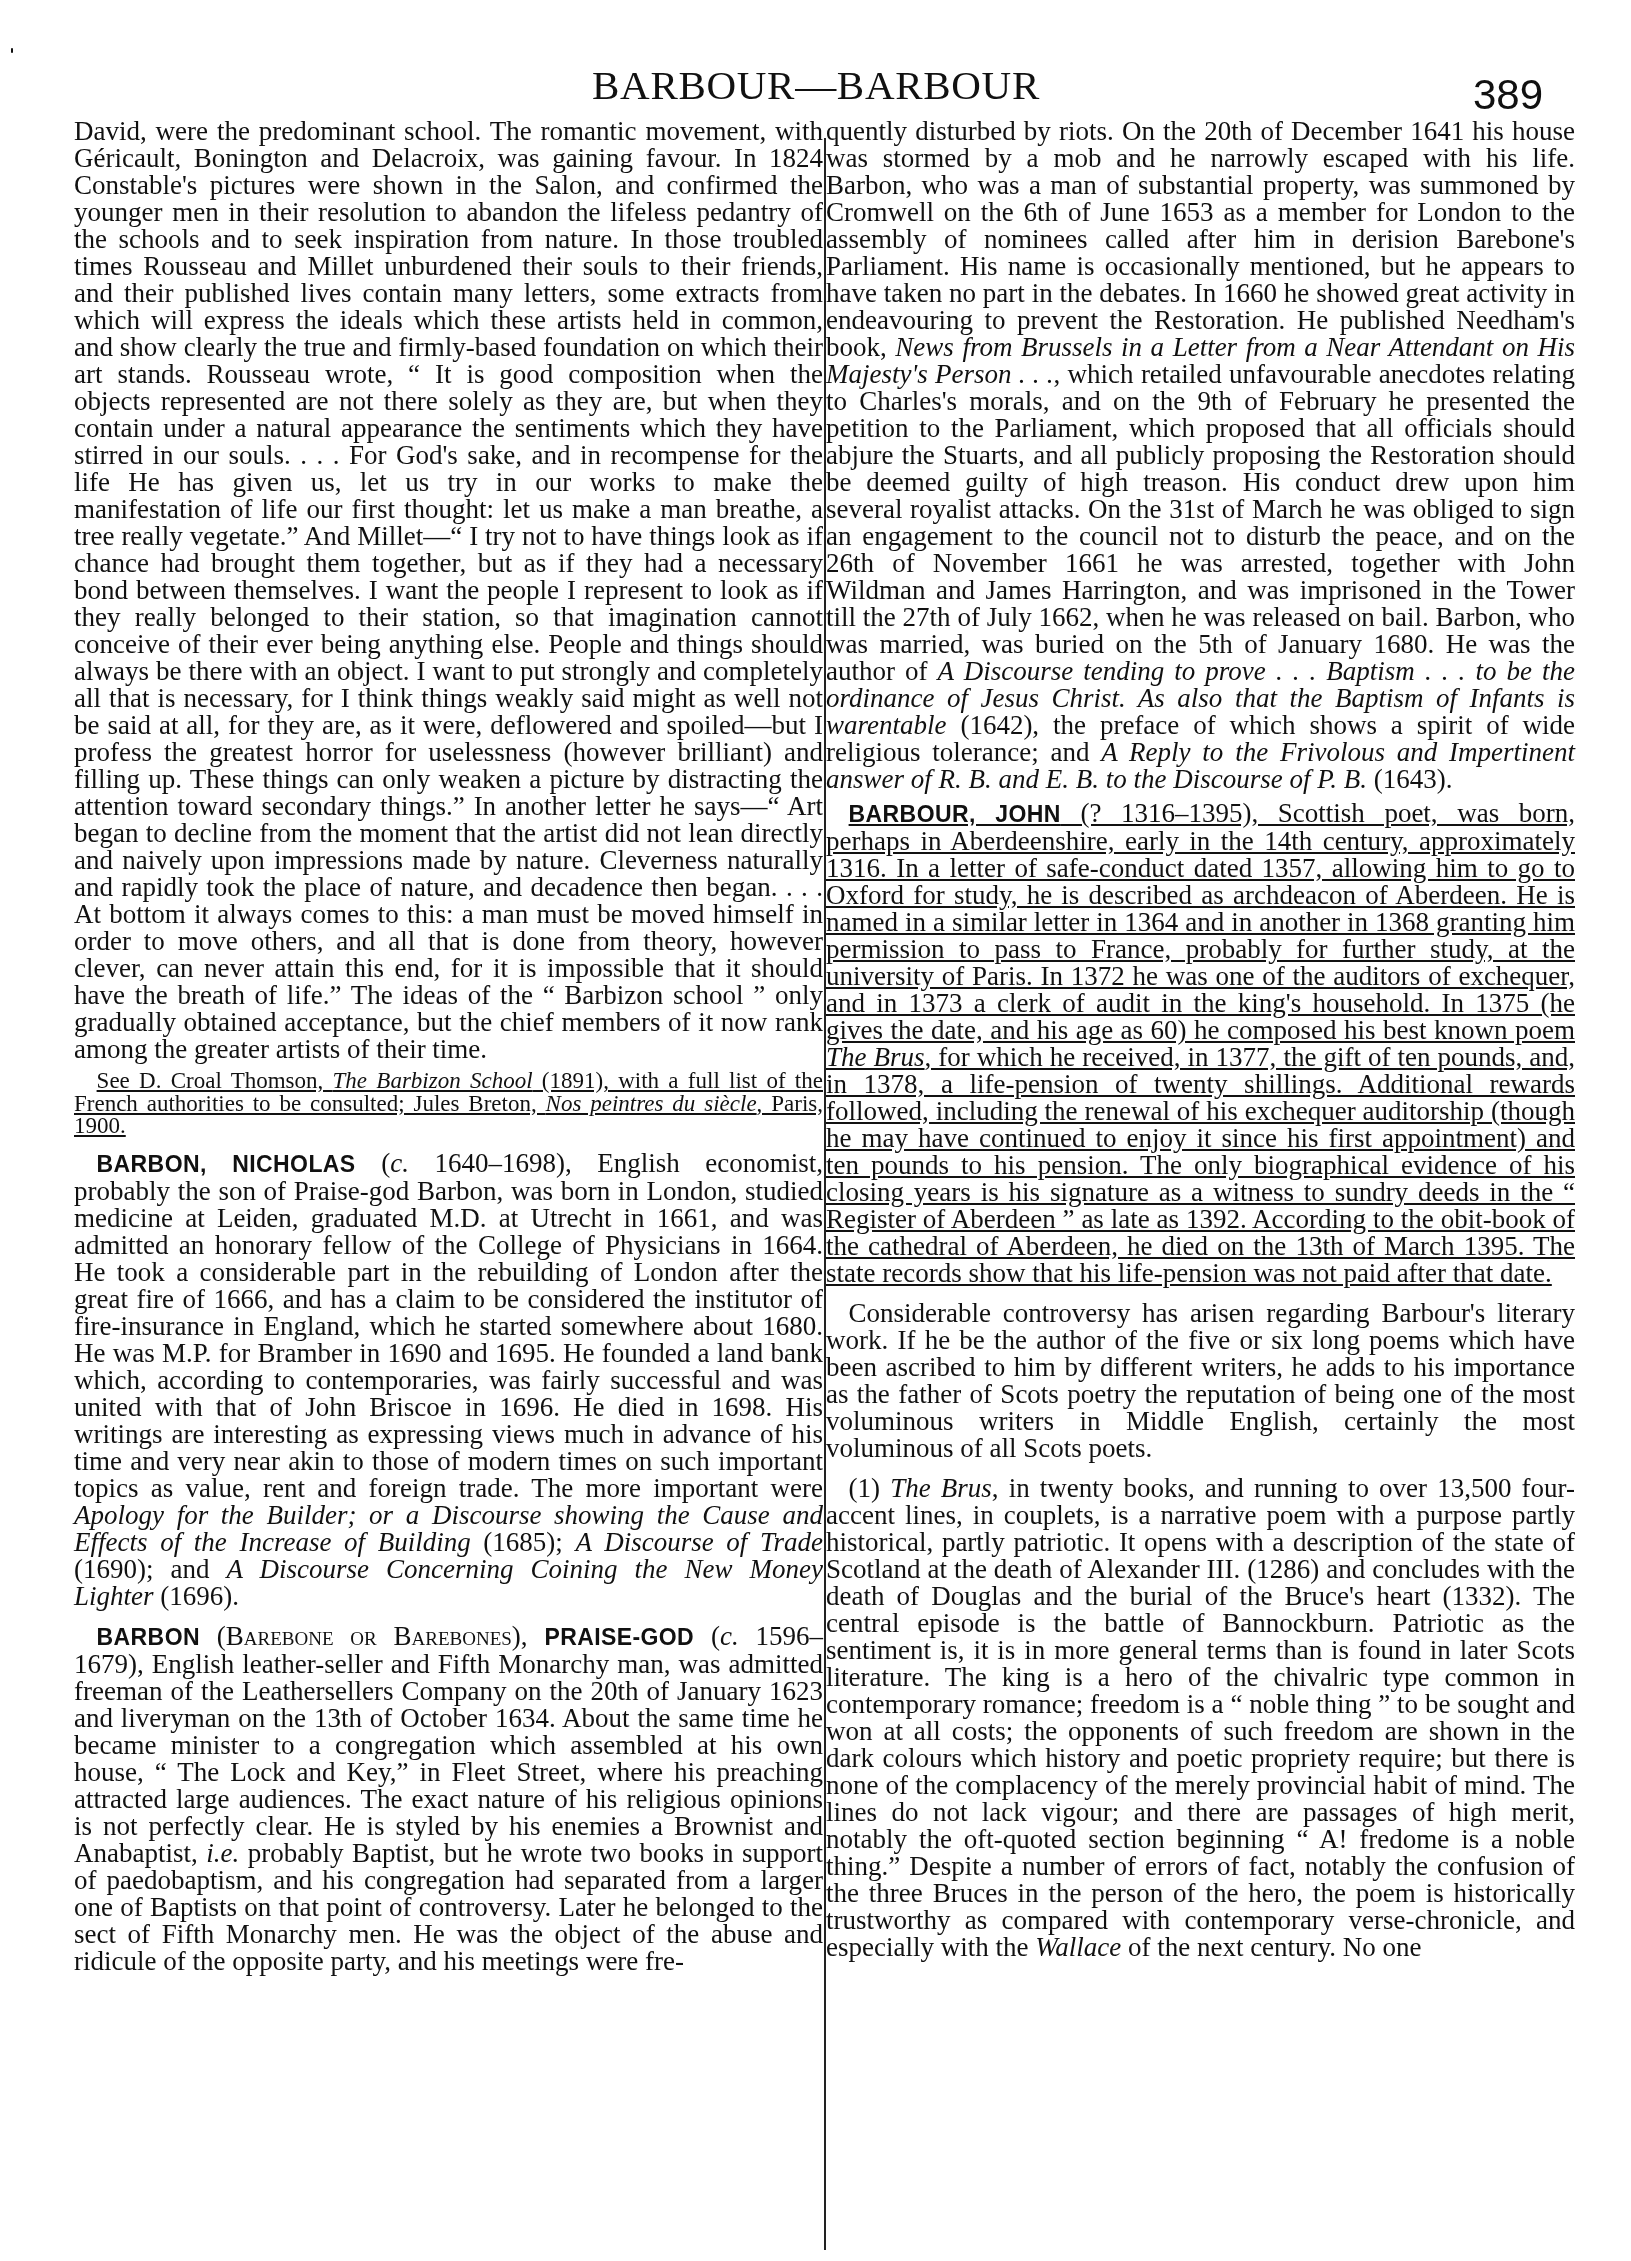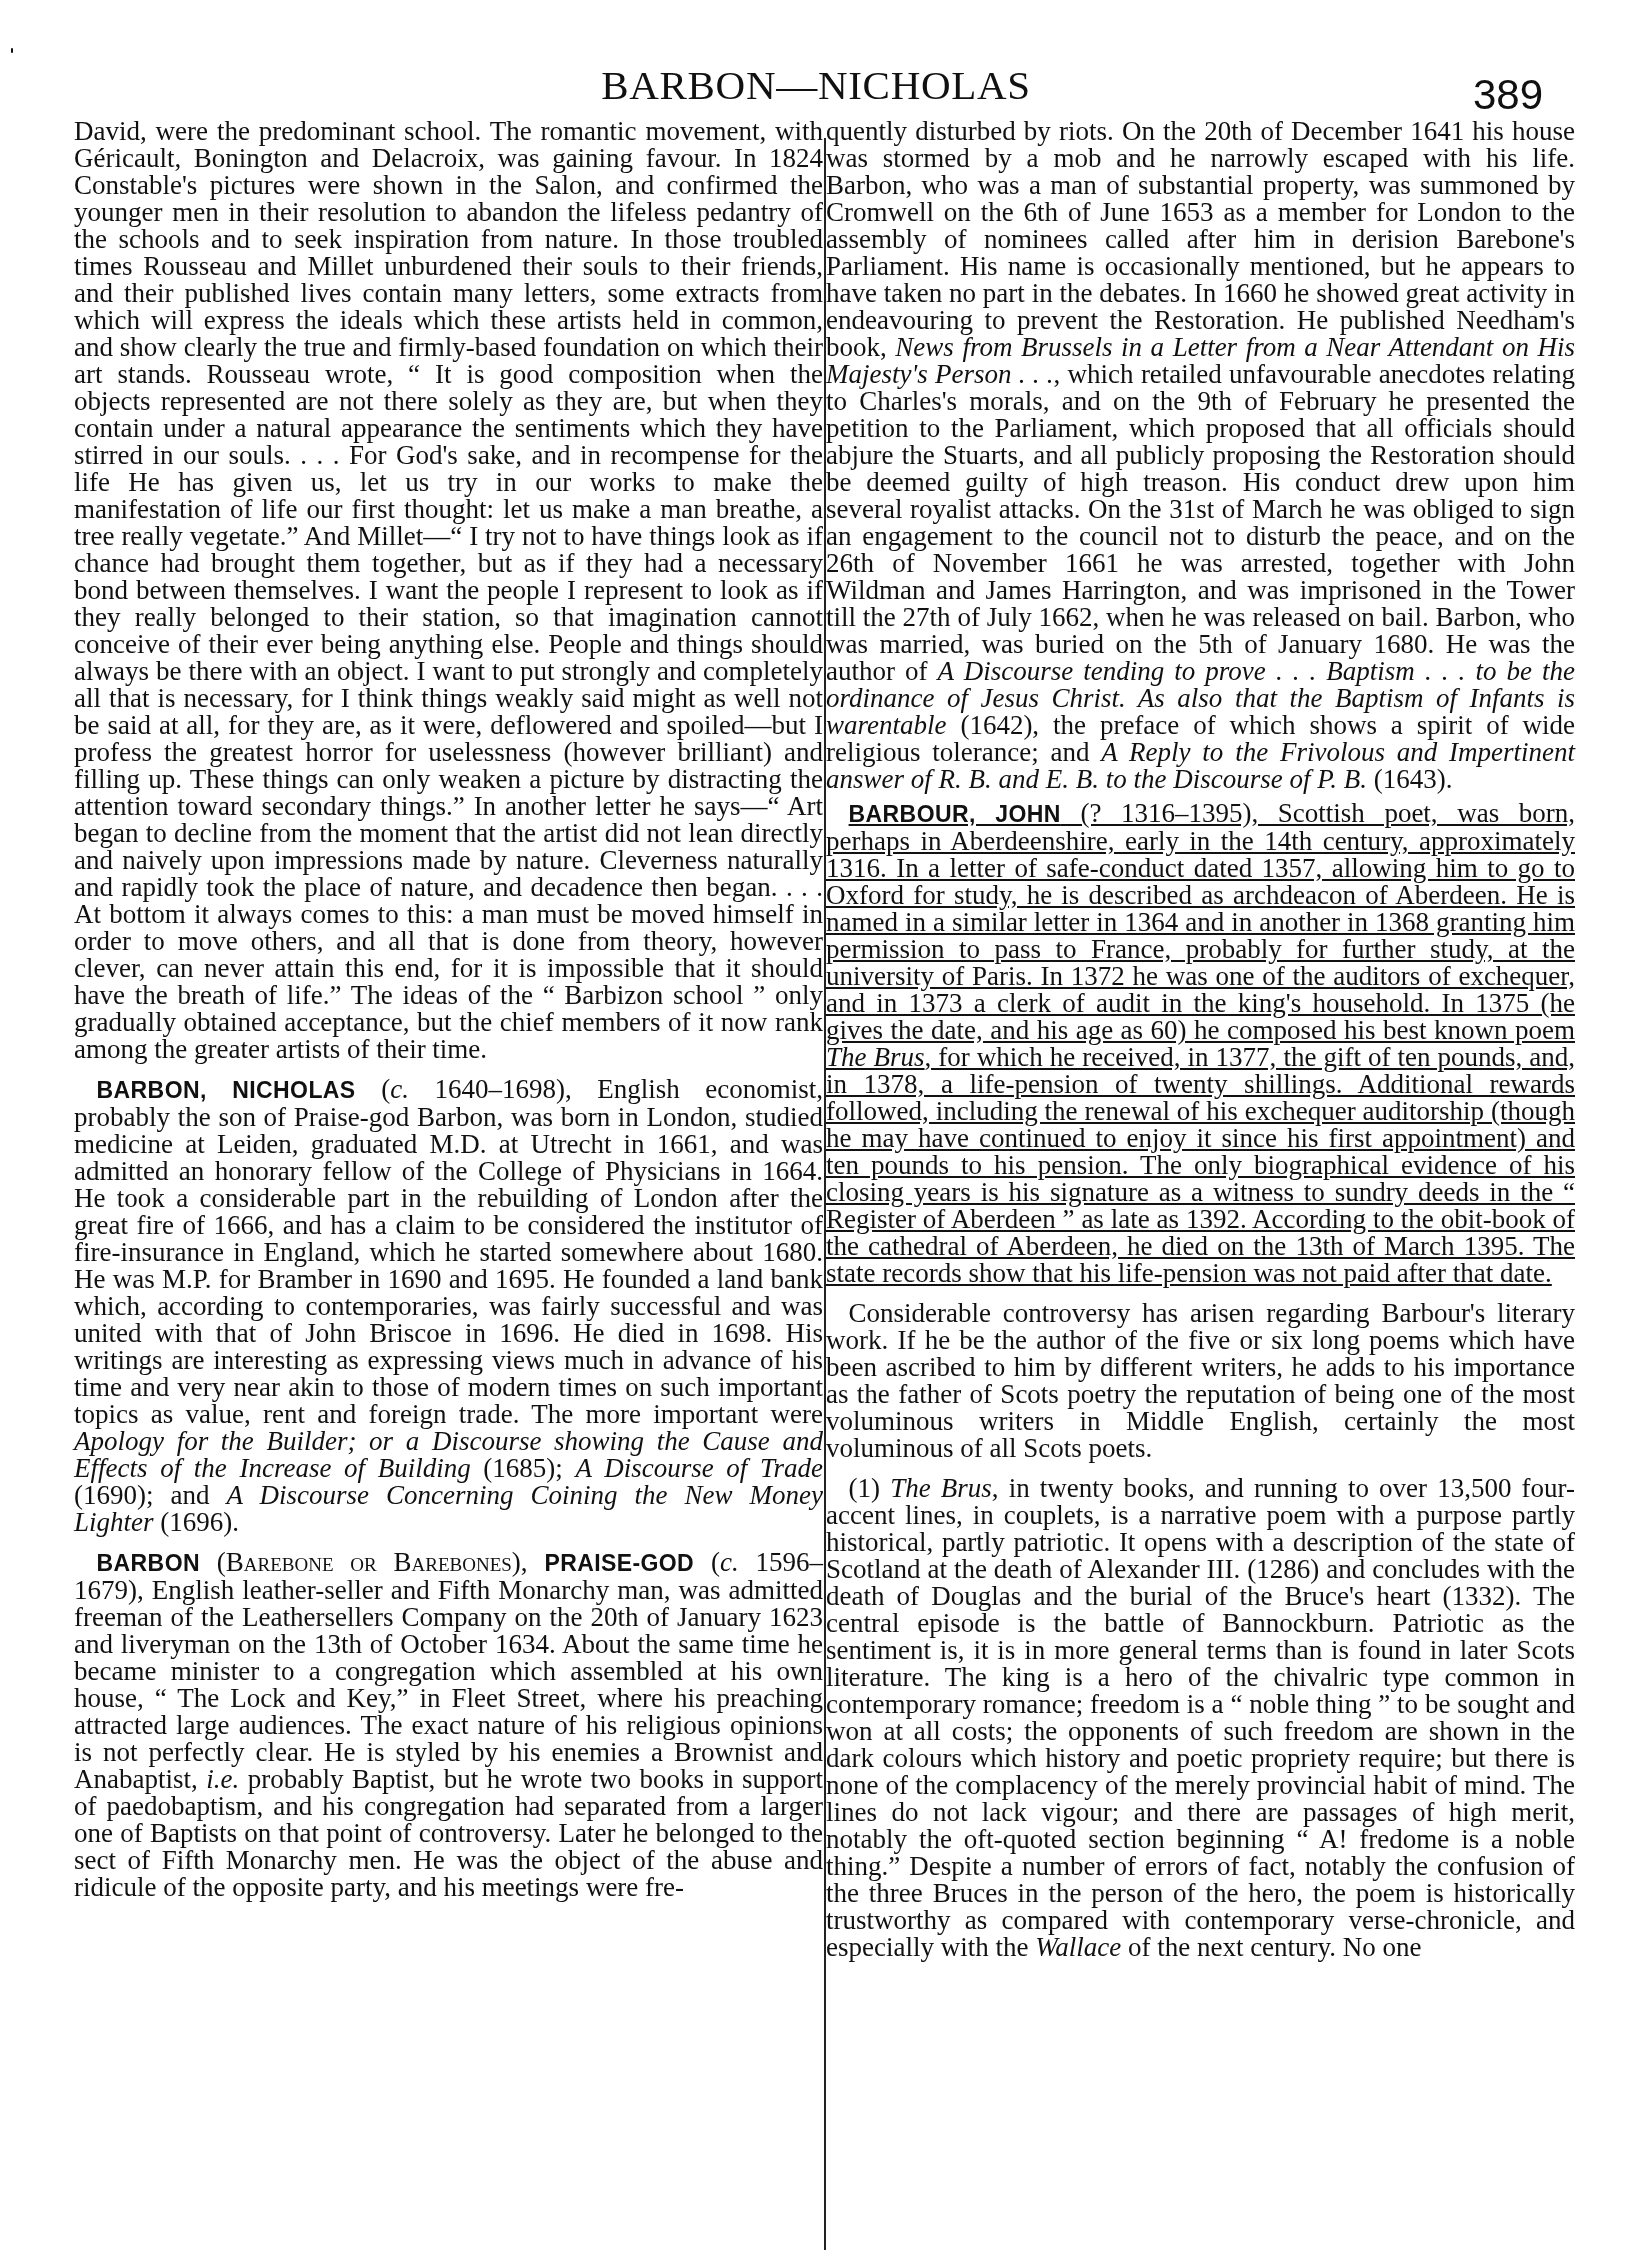--- a/index.html
+++ b/index.html
@@ -21,26 +21,27 @@
   p.small { font-size: 23px; line-height: 22.6px; text-indent: 22.6px; }
   b.head { font-family: "Liberation Sans", "DejaVu Sans", sans-serif; font-weight: 700; font-size: 23px; letter-spacing: 0.4px; }
   .sc { font-variant: small-caps; }
   i { font-style: italic; }
 </style>
 </head>
 <body>
 
 <div class="page">
   <div class="dot"></div>
-  <div class="running-head">BARBON—NICHOLAS</div>
+  <div class="running-head">BARBOUR—BARBOUR</div>
   <div class="page-number">389</div>
 
   <div class="column col-left">
     <p>David, were the predominant school. The romantic movement, with Géricault, Bonington and Delacroix, was gaining favour. In 1824 Constable's pictures were shown in the Salon, and confirmed the younger men in their resolution to abandon the lifeless pedantry of the schools and to seek inspiration from nature. In those troubled times Rousseau and Millet unburdened their souls to their friends, and their published lives contain many letters, some extracts from which will express the ideals which these artists held in common, and show clearly the true and firmly-based foundation on which their art stands. Rousseau wrote, “ It is good composition when the objects represented are not there solely as they are, but when they contain under a natural appearance the sentiments which they have stirred in our souls. . . . For God's sake, and in recompense for the life He has given us, let us try in our works to make the manifestation of life our first thought: let us make a man breathe, a tree really vegetate.” And Millet—“ I try not to have things look as if chance had brought them together, but as if they had a necessary bond between themselves. I want the people I represent to look as if they really belonged to their station, so that imagination cannot conceive of their ever being anything else. People and things should always be there with an object. I want to put strongly and completely all that is necessary, for I think things weakly said might as well not be said at all, for they are, as it were, deflowered and spoiled—but I profess the greatest horror for uselessness (however brilliant) and filling up. These things can only weaken a picture by distracting the attention toward secondary things.” In another letter he says—“ Art began to decline from the moment that the artist did not lean directly and naively upon impressions made by nature. Cleverness naturally and rapidly took the place of nature, and decadence then began. . . . At bottom it always comes to this: a man must be moved himself in order to move others, and all that is done from theory, however clever, can never attain this end, for it is impossible that it should have the breath of life.” The ideas of the “ Barbizon school ” only gradually obtained acceptance, but the chief members of it now rank among the greater artists of their time.</p>
 
+    <p class="small gap"><span>See D. Croal Thomson, </span><i>The Barbizon School</i><span> (1891), with a full list of the French authorities to be consulted; Jules Breton, </span><i>Nos peintres du siècle</i><span>, Paris, 1900.</span></p>
 
     <p class="indent gap2"><b class="head">BARBON, NICHOLAS</b><span> (</span><i>c.</i><span> 1640–1698)</span><span>, English economist, probably the son of Praise-god Barbon, was born in London, studied medicine at Leiden, graduated M.D. at Utrecht in 1661, and was admitted an honorary fellow of the College of Physicians in 1664. He took a considerable part in the rebuilding of London after the great fire of 1666, and has a claim to be considered the institutor of fire-insurance in England, which he started somewhere about 1680. He was M.P. for Bramber in 1690 and 1695. He founded a land bank which, according to contemporaries, was fairly successful and was united with that of John Briscoe in 1696. He died in 1698. His writings are interesting as expressing views much in advance of his time and very near akin to those of modern times on such important topics as value, rent and foreign trade. The more important were </span><i>Apology for the Builder; or a Discourse showing the Cause and Effects of the Increase of Building</i><span> (1685); </span><i>A Discourse of Trade</i><span> (1690); and </span><i>A Discourse Concerning Coining the New Money Lighter</i><span> (1696).</span></p>
 
     <p class="indent"><b class="head">BARBON</b><span class="sc"> (Barebone or Barebones), </span><b class="head">PRAISE-GOD</b><span> (</span><i>c.</i><span> 1596–1679), English leather-seller and Fifth Monarchy man, was admitted freeman of the Leathersellers Company on the 20th of January 1623 and liveryman on the 13th of October 1634. About the same time he became minister to a congregation which assembled at his own house, “ The Lock and Key,” in Fleet Street, where his preaching attracted large audiences. The exact nature of his religious opinions is not perfectly clear. He is styled by his enemies a Brownist and Anabaptist, </span><i>i.e.</i><span> probably Baptist, but he wrote two books in support of paedobaptism, and his congregation had separated from a larger one of Baptists on that point of controversy. Later he belonged to the sect of Fifth Monarchy men. He was the object of the abuse and ridicule of the opposite party, and his meetings were fre-</span></p>
   </div>
 
   <div class="divider"></div>
 
   <div class="column col-right">
     <p><span>quently disturbed by riots. On the 20th of December 1641 his house was stormed by a mob and he narrowly escaped with his life. Barbon, who was a man of substantial property, was summoned by Cromwell on the 6th of June 1653 as a member for London to the assembly of nominees called after him in derision Barebone's Parliament. His name is occasionally mentioned, but he appears to have taken no part in the debates. In 1660 he showed great activity in endeavouring to prevent the Restoration. He published Needham's book, </span><i>News from Brussels in a Letter from a Near Attendant on His Majesty's Person . . .</i><span>, which retailed unfavourable anecdotes relating to Charles's morals, and on the 9th of February he presented the petition to the Parliament, which proposed that all officials should abjure the Stuarts, and all publicly proposing the Restoration should be deemed guilty of high treason. His conduct drew upon him several royalist attacks. On the 31st of March he was obliged to sign an engagement to the council not to disturb the peace, and on the 26th of November 1661 he was arrested, together with John Wildman and James Harrington, and was imprisoned in the Tower till the 27th of July 1662, when he was released on bail. Barbon, who was married, was buried on the 5th of January 1680. He was the author of </span><i>A Discourse tending to prove . . . Baptism . . . to be the ordinance of Jesus Christ. As also that the Baptism of Infants is warentable</i><span> (1642), the preface of which shows a spirit of wide religious tolerance; and </span><i>A Reply to the Frivolous and Impertinent answer of R. B. and E. B. to the Discourse of P. B.</i><span> (1643).</span></p>

